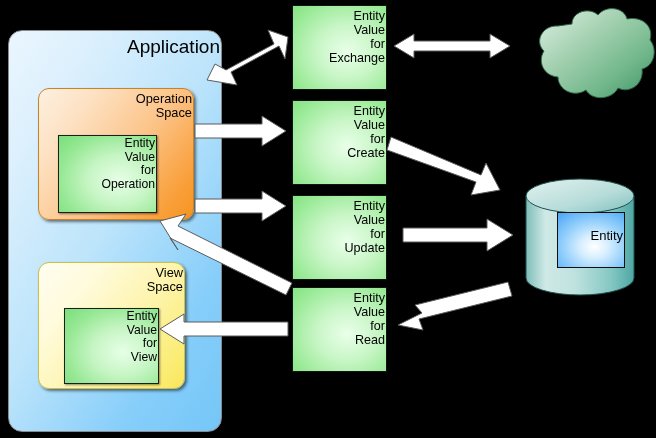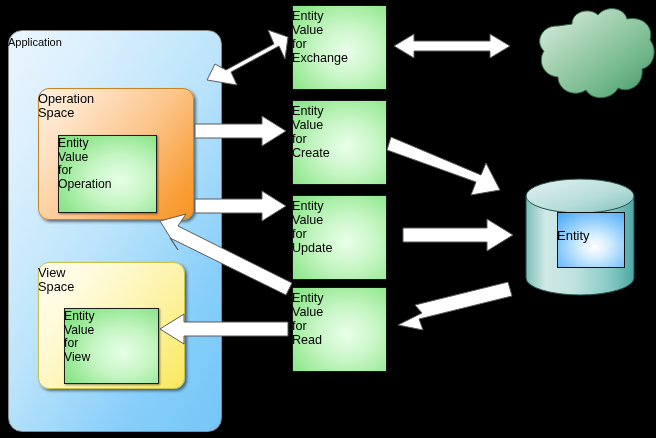--- a/index.html
+++ b/index.html
@@ -1,30 +1,30 @@
 <!DOCTYPE html>
 <html><head>
 <meta charset="utf-8">
 <style>
   html,body{margin:0;padding:0;background:#000;}
   body{width:656px;height:438px;overflow:hidden;
        font-family:"Liberation Sans","DejaVu Sans",sans-serif;}
   #stage{position:relative;width:656px;height:438px;background:#000;}
 
-  .lbl{position:absolute;color:#000;text-align:left;line-height:1.12;
+  .lbl{position:absolute;color:#000;text-align:right;line-height:1.12;
        white-space:pre-line;pointer-events:none;}
 
   
   #application{
     position:absolute;left:8px;top:30px;width:212px;height:400px;
     border-radius:14px;border:1px solid #8a8a8a;
     background:linear-gradient(122deg,#eaf6fe 0%,#ddf0fd 18%,#bce4fb 48%,#87cefa 78%,#74c6f7 100%);
     box-shadow:2px 3px 4px rgba(0,0,0,.55);
   }
-  #application-title{left:8px;top:36px;width:212px;font-size:11px;}
+  #application-title{left:8px;top:36px;width:212px;font-size:19px;}
 
   
   #operation-space{
     position:absolute;left:38px;top:88px;width:154px;height:130px;
     border-radius:11px;border:1px solid #c98327;
     background:linear-gradient(128deg,#fdf0e0 0%,#fde2c4 22%,#fcc489 55%,#f9a03c 85%,#f79420 100%);
     box-shadow:2px 2px 3px rgba(0,0,0,.5);
   }
   #operation-space-title{left:38px;top:92px;width:154px;font-size:12.8px;}
 

